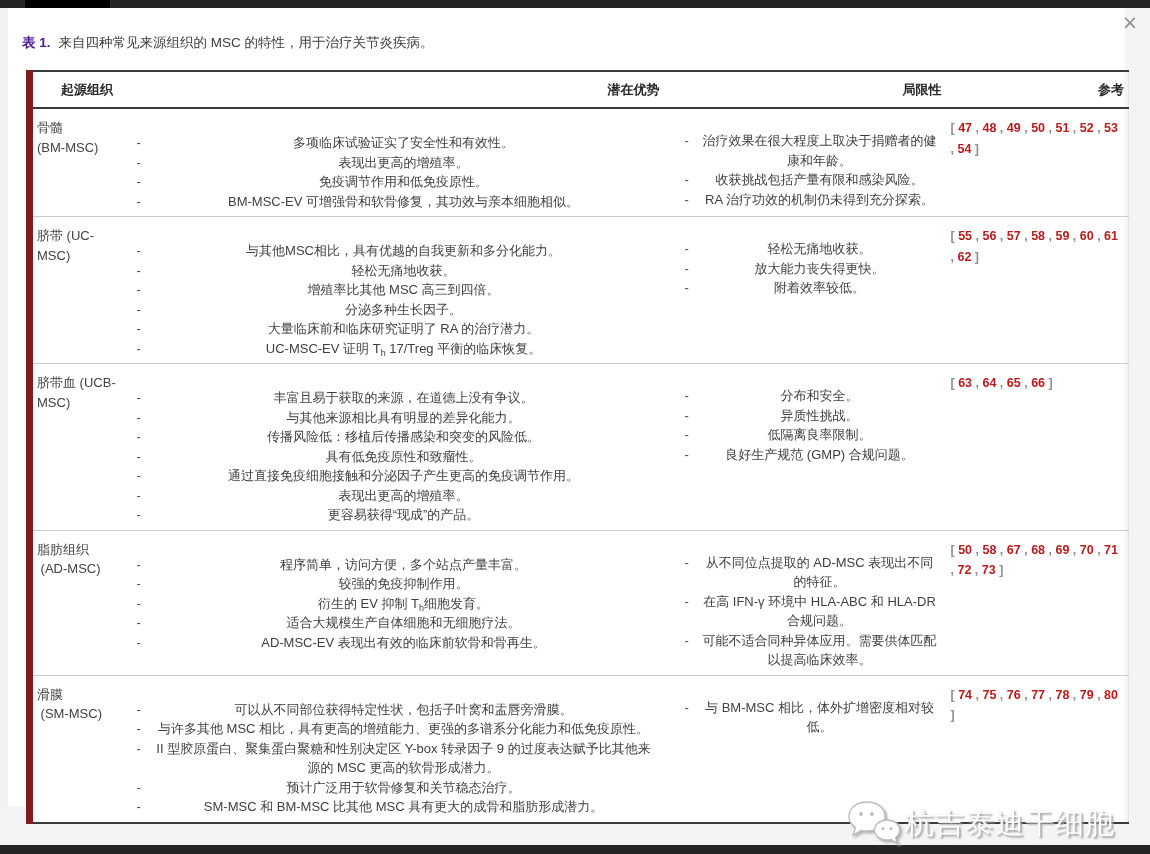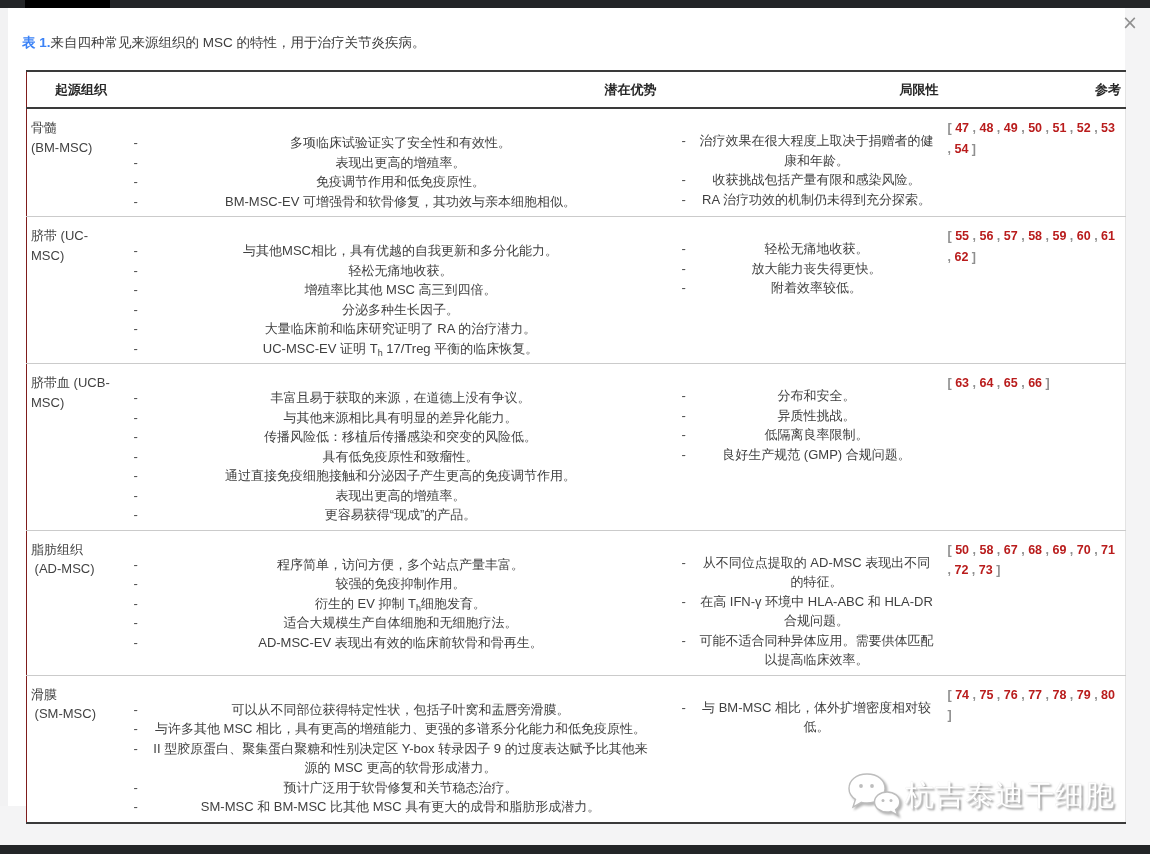--- a/index.html
+++ b/index.html
@@ -17,27 +17,27 @@
   .bottom-band{position:absolute;left:0;top:806px;width:1150px;height:39px;background:#f4f4f5;z-index:1;}
 
   .close-btn{
     position:absolute;right:8px;top:10px;z-index:6;
     width:24px;height:24px;border:none;background:transparent;
     font-size:19px;line-height:24px;color:#8f8f8f;cursor:pointer;padding:0;
     font-family:"DejaVu Sans","Liberation Sans",sans-serif;
   }
 
   .page-title{position:absolute;left:22px;top:34px;font-size:13.5px;color:#3d3d3d;z-index:2;}
-  .page-title b{color:#3b82f6;margin-right:0;}
+  .page-title b{color:#4c1d95;margin-right:8px;}
 
   .tablewrap{position:absolute;left:26px;top:70px;width:1099px;z-index:2;background:#fff;}
   table.msc{
     width:1099px;border-collapse:collapse;table-layout:fixed;
     border-top:2px solid #3a3a3a;
-    border-left:1px solid #7f1d1d;border-right:1px solid #e4e4e4;
+    border-left:7px solid #7f1d1d;border-right:1px solid #e4e4e4;
     font-size:13px;color:#3f3f3f;padding-left:36px;
   }
   col.c1{width:94px;} col.c2{width:540px;} col.c3{width:282px;} col.c4{width:183px;}
   table.msc th{
     border-bottom:2px solid #3a3a3a;
     font-size:13px;font-weight:bold;color:#262626;
     text-align:right;padding:9px 4px 8px 4px;
   }
   table.msc th:first-child{text-align:left;padding-left:28px;}
   table.msc td{
@@ -51,21 +51,21 @@
   td.refs{padding:9px 4px 5px 5px;line-height:20px;}
   .bullets{margin:0;padding:0;list-style:none;}
   .bullet{display:flex;}
   .dash{flex:0 0 15px;padding-left:1px;color:#4a4a4a;}
   .btext{flex:1 1 auto;text-align:center;}
   sub{font-size:9px;vertical-align:-3px;line-height:0;}
   .refnum{font-weight:bold;color:#b91c1c;font-size:12.5px;cursor:pointer;}
   .sep{font-weight:bold;color:#8f8f8f;font-size:12.5px;}
 
   .watermark{
-    position:absolute;left:845px;top:770px;z-index:5;
+    position:absolute;left:845px;top:798px;z-index:5;
     display:flex;align-items:center;
   }
   .watermark .wm-text{
     font-size:29px;letter-spacing:1px;color:#ffffff;
     text-shadow:2px 2px 2px #a0a0a0, 0 0 1px #d8d8d8;
     white-space:nowrap;
   }
   .wm-icon{margin-right:2px;filter:drop-shadow(2px 2px 1px #b5b5b5);}
 </style>
 </head>

